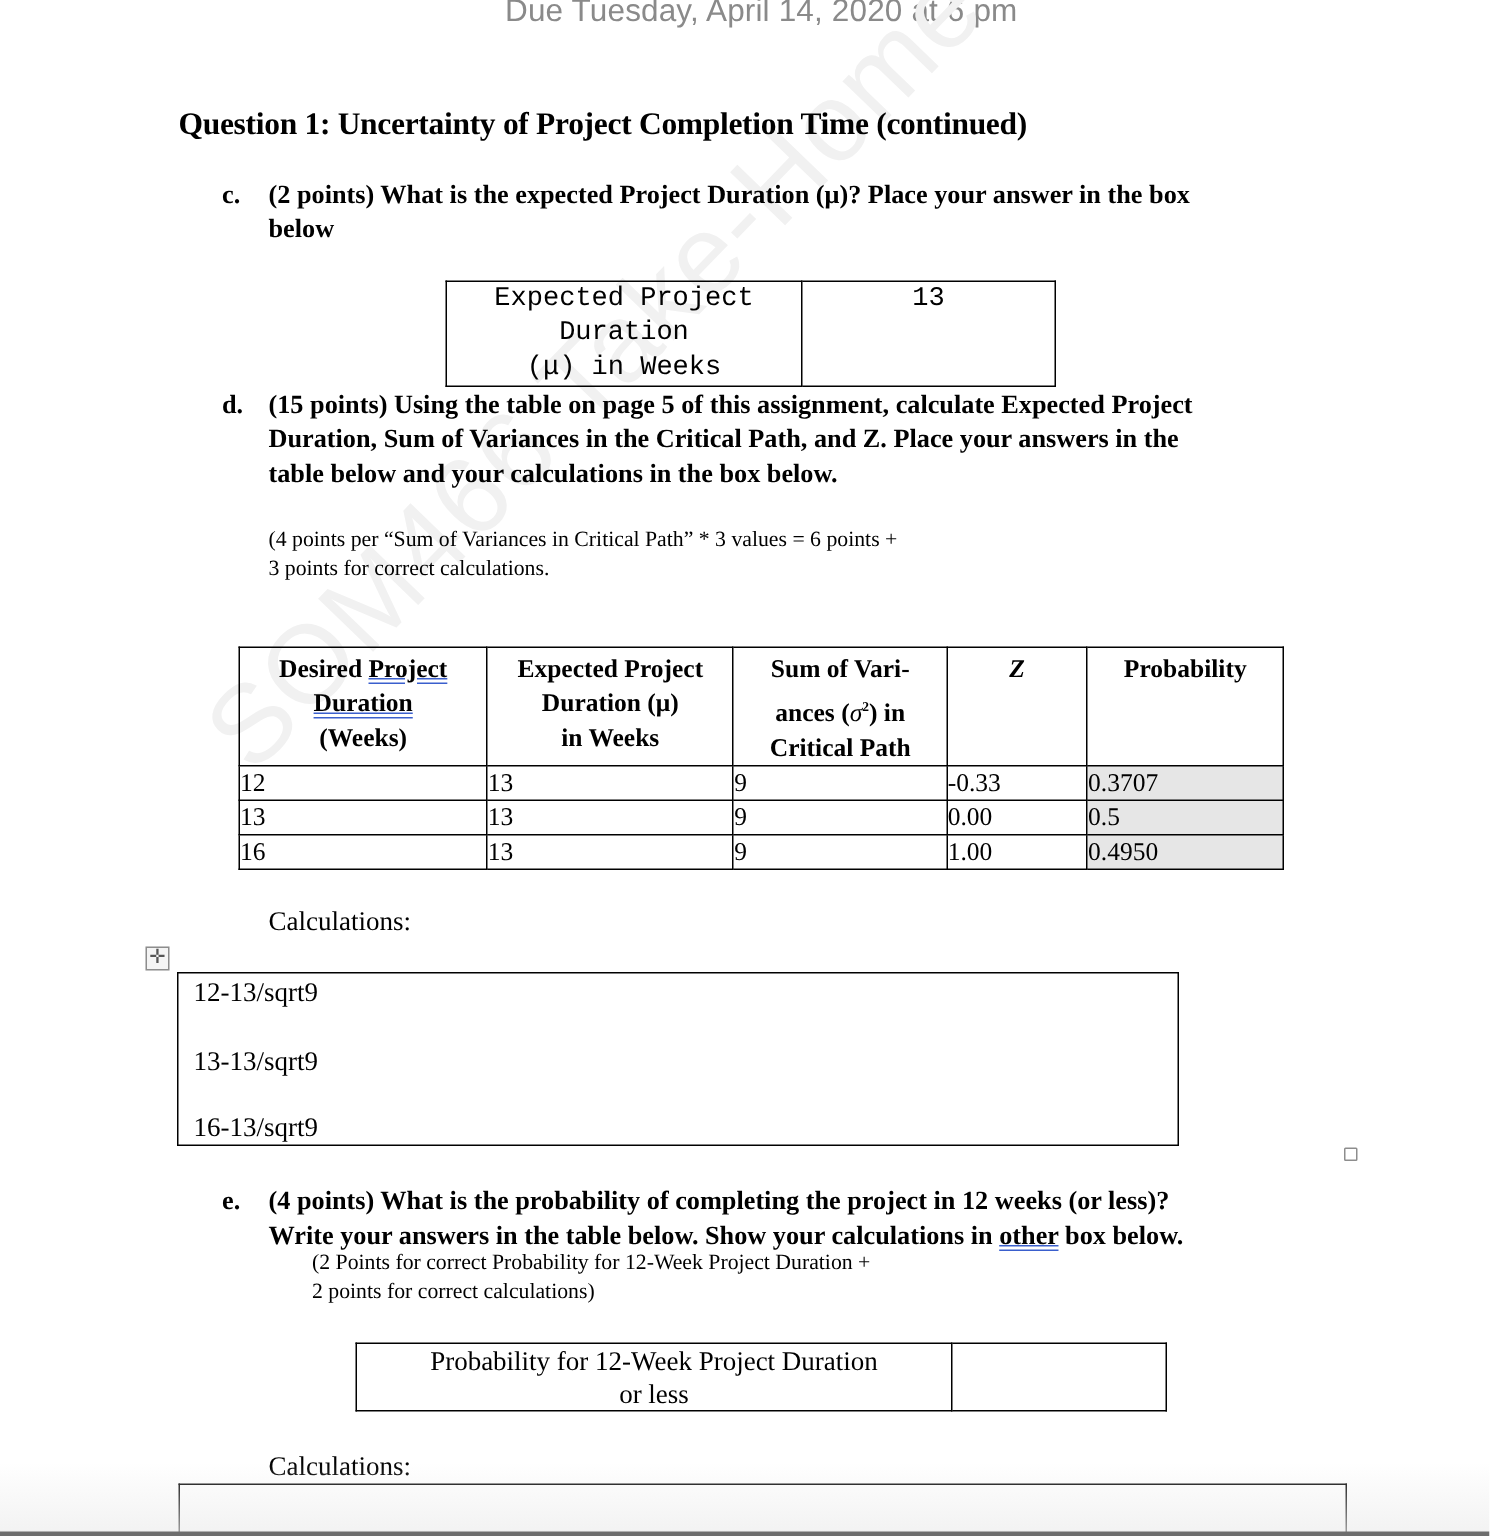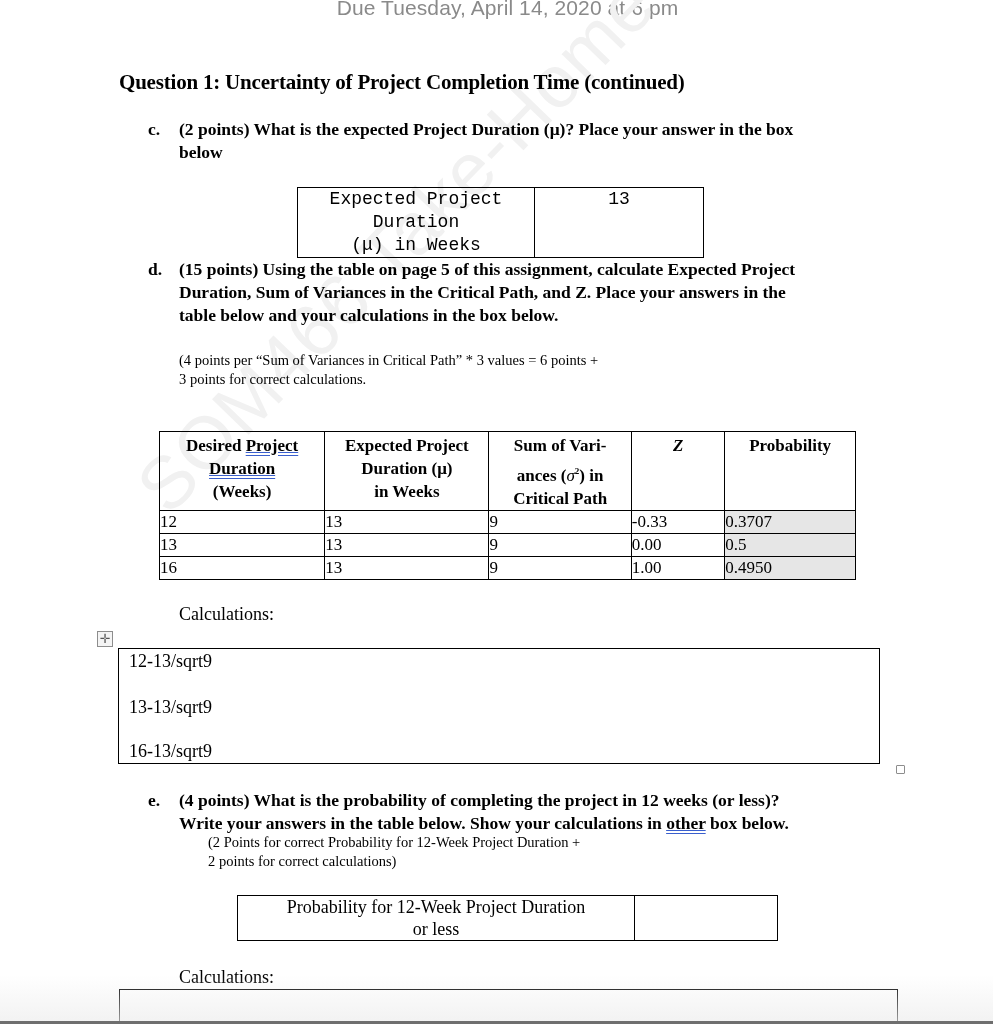--- a/index.html
+++ b/index.html
@@ -36,21 +36,21 @@
     .box1 td { vertical-align: top; text-align: center; line-height: 23px; font-family: Liberation Mono, monospace; }
 
     .grid { left: 159px; top: 431px; width: 697px; font-size: 17px; }
     .grid th { font-weight: bold; vertical-align: top; line-height: 23px; padding-top: 2px; height: 71px; }
     .grid td { height: 22px; line-height: 22px; font-size: 17px; }
     .grid td.prob { background: #e6e6e6; }
     .grid th.z { font-style: italic; }
     sup { font-size: 9px; }
 
     .calc-label { font-size: 18px; }
-    .calcbox1 { left: 118px; top: 648px; width: 762px; height: 116px; border: 1.5px solid #000; box-sizing: border-box; }
+    .calcbox1 { left: 118px; top: 648px; width: 668px; height: 116px; border: 1.5px solid #000; box-sizing: border-box; }
     .calcbox1 div { position: absolute; left: 10px; font-size: 18px; }
     .move-handle {
       left: 97px; top: 631px; width: 14px; height: 14px; border: 1px solid #8d8d8d; background: #f4f4f4;
       font-family: "DejaVu Sans", sans-serif; font-size: 13px; line-height: 13px; text-align: center; color: #555;
     }
     .resize-handle { left: 896px; top: 765px; width: 7px; height: 7px; border: 1px solid #8d8d8d; border-radius: 1px; background: #fff; }
 
     .box2 { left: 237px; top: 895px; width: 541px; height: 40px; font-size: 18px; padding-left: 19px; }
     .box2 td { vertical-align: top; text-align: center; line-height: 22px; }
 

